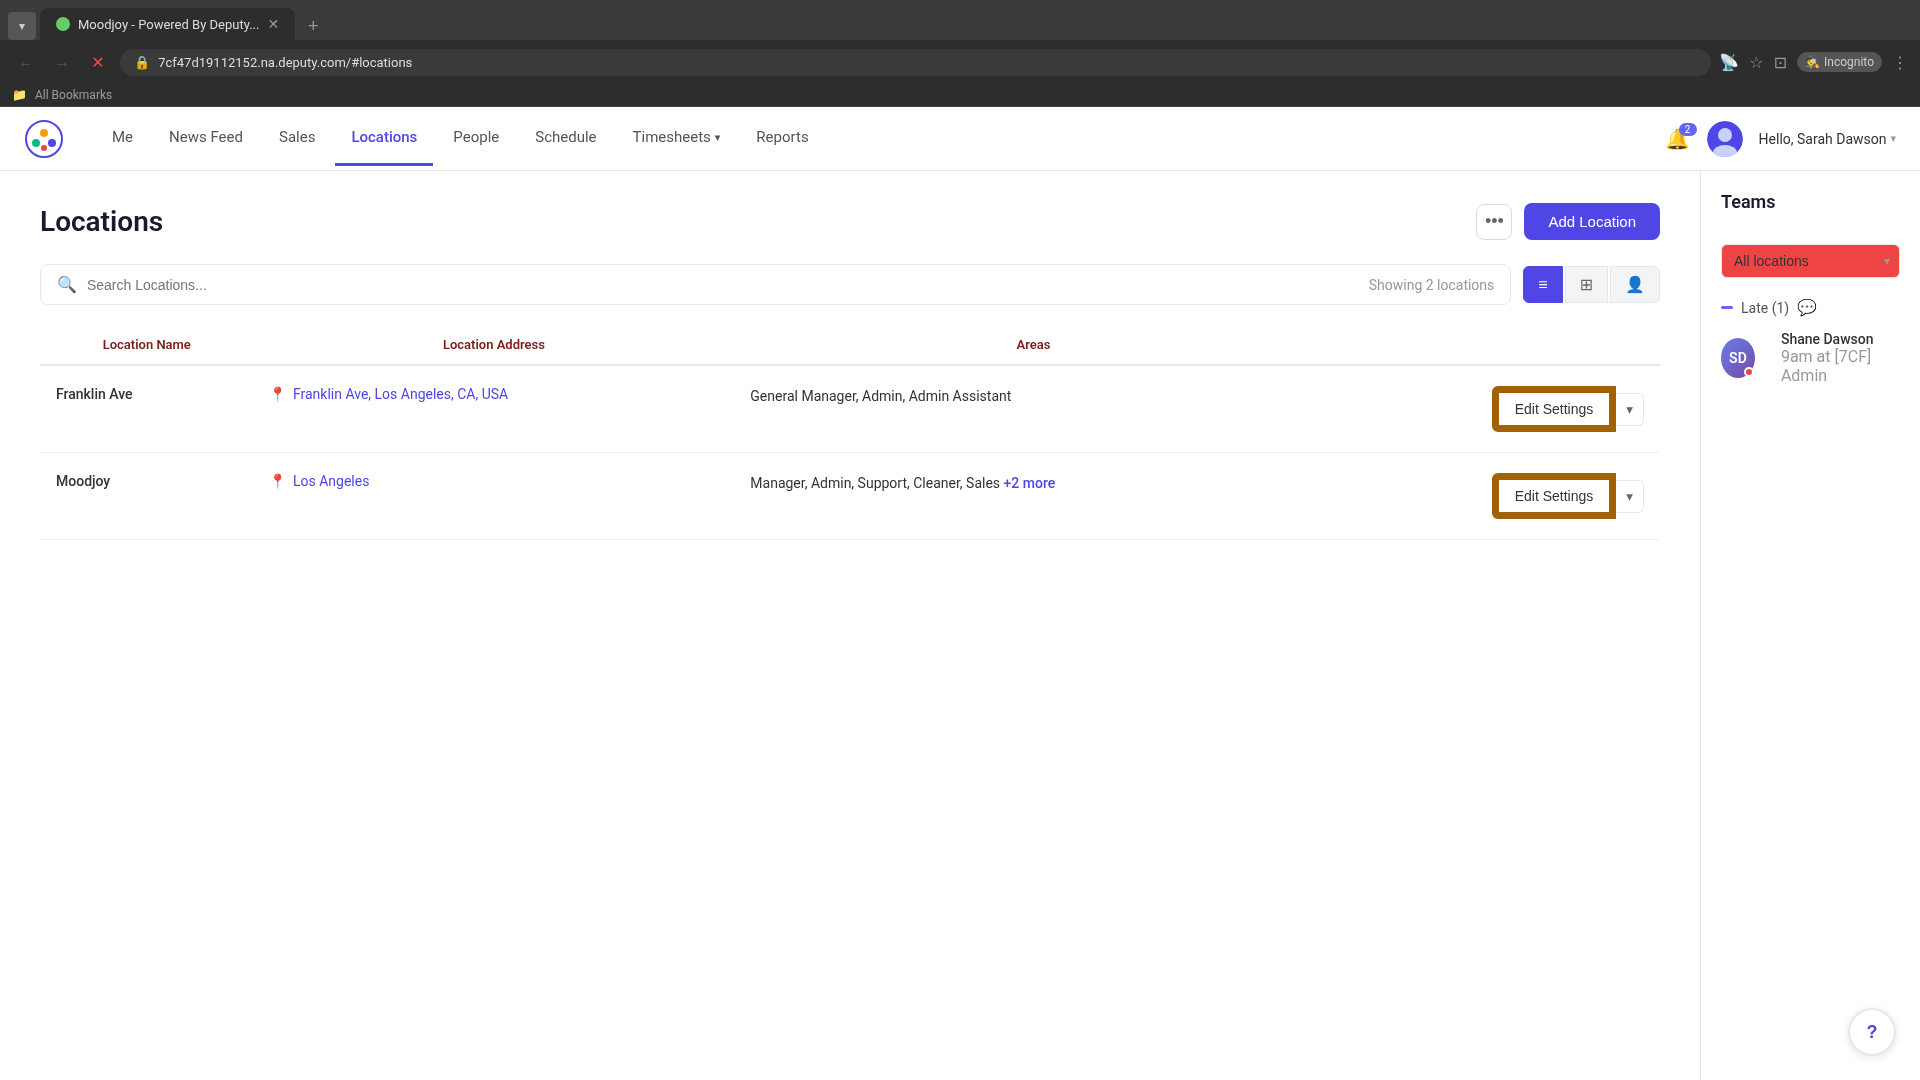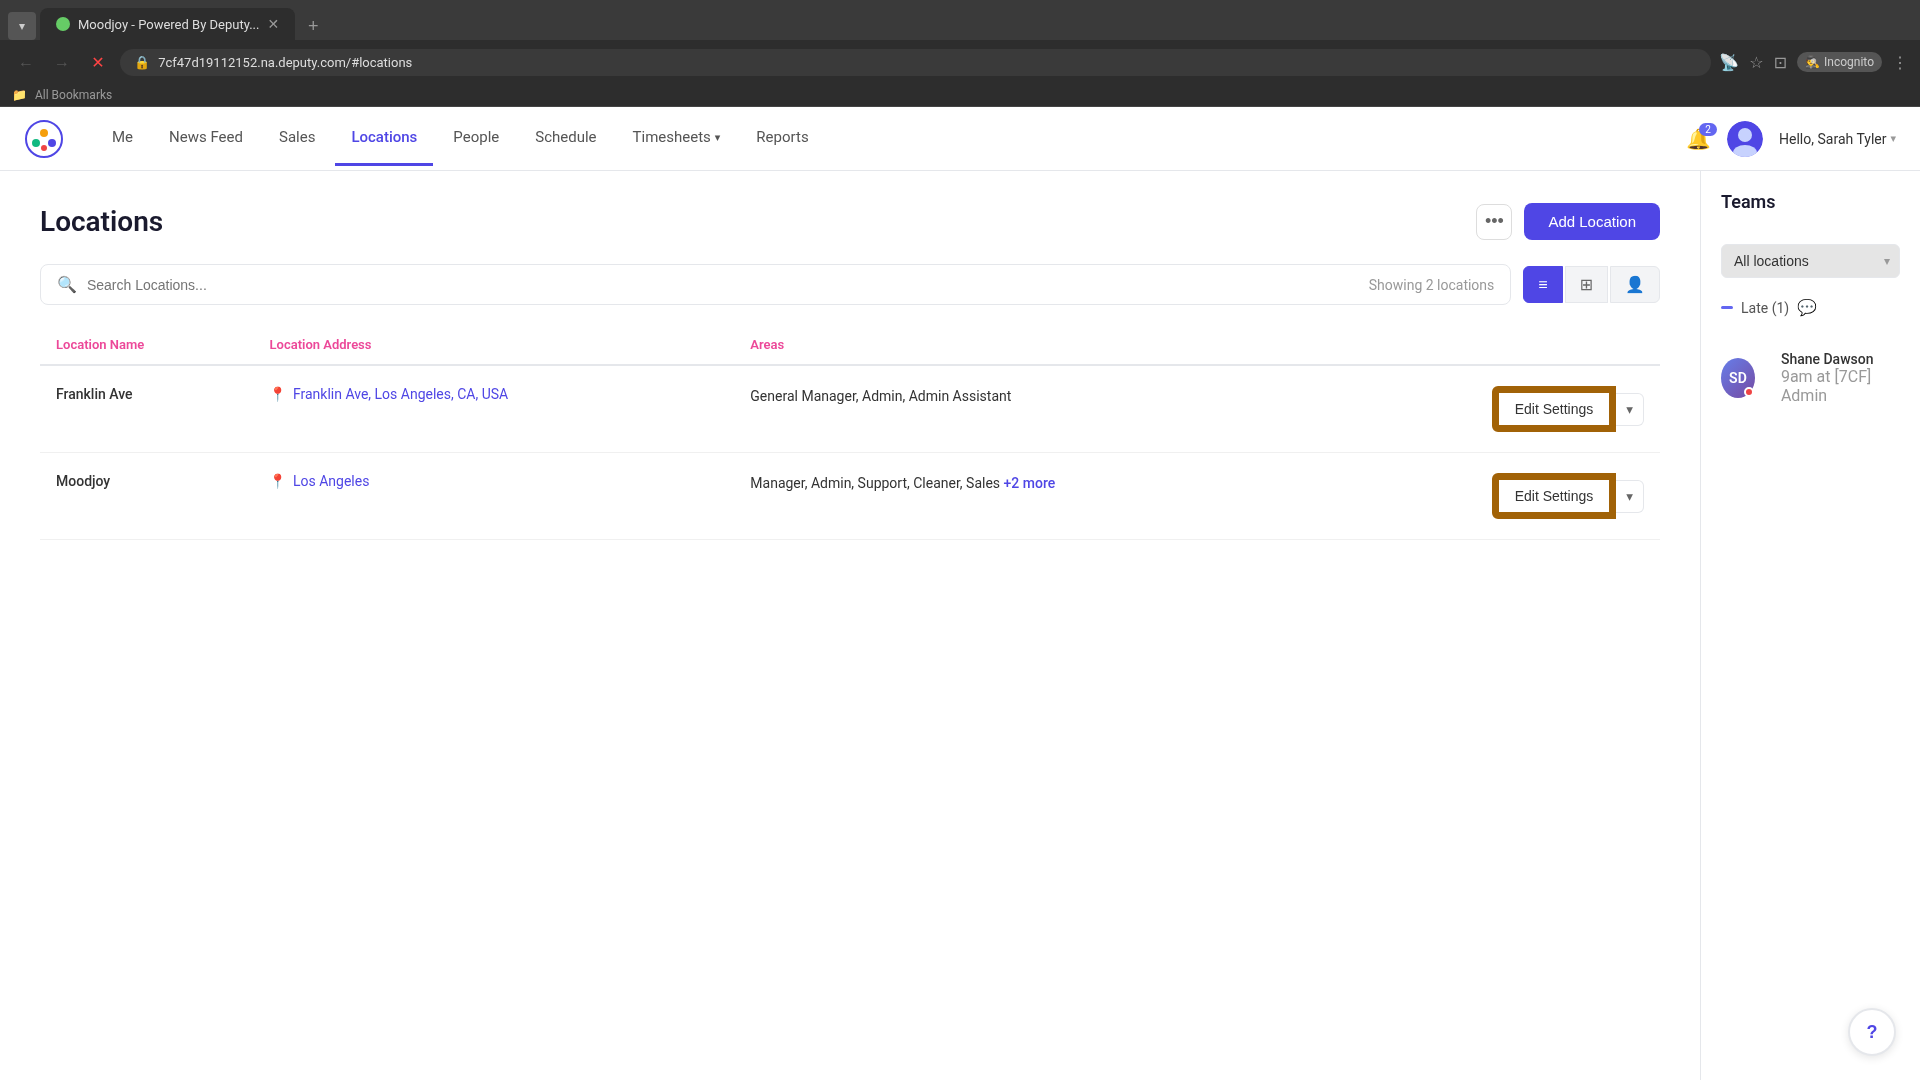--- a/index.html
+++ b/index.html
@@ -68,50 +68,50 @@
     .search-icon { color: #999; font-size: 16px; }
     .showing-text { color: #999; font-size: 14px; white-space: nowrap; }
     .view-toggles { display: flex; gap: 2px; }
     .view-toggle { background: #f3f4f6; border: 1px solid #e5e7eb; padding: 8px 14px; cursor: pointer; color: #666; font-size: 16px; }
     .view-toggle:first-child { border-radius: 6px 0 0 6px; }
     .view-toggle:last-child { border-radius: 0 6px 6px 0; }
     .view-toggle.active { background: #4f46e5; color: #fff; border-color: #4f46e5; }
 
     
     .locations-table { width: 100%; border-collapse: collapse; }
-    .locations-table th { text-align: left; padding: 12px 16px; font-size: 13px; font-weight: 600; color: #ec4899; border-bottom: 2px solid #e5e7eb; }
+    .locations-table th { text-align: center; padding: 12px 16px; font-size: 13px; font-weight: 600; color: #7f1d1d; border-bottom: 2px solid #e5e7eb; }
     .locations-table td { padding: 20px 16px; font-size: 14px; color: #333; border-bottom: 1px solid #f0f0f0; vertical-align: top; }
     .location-name { font-weight: 500; color: #333; }
     .location-address { display: flex; align-items: center; gap: 6px; color: #4f46e5; cursor: pointer; }
     .location-address .pin { color: #4f46e5; font-size: 14px; }
     .areas-text { color: #333; font-size: 14px; line-height: 1.5; }
     .more-areas { color: #4f46e5; cursor: pointer; font-weight: 500; }
     .edit-settings-btn { background: #fff; border: 7px solid #a16207; border-radius: 6px 0 0 6px; padding: 8px 16px; font-size: 14px; cursor: pointer; color: #333; }
     .edit-settings-arrow { background: #fff; border: 1px solid #e5e7eb; border-left: none; border-radius: 0 6px 6px 0; padding: 8px 10px; cursor: pointer; color: #666; }
     .actions-cell { display: flex; align-items: center; justify-content: flex-end; }
 
     
     .right-sidebar { width: 220px; background: #fff; border-left: 1px solid #e5e7eb; padding: 20px; overflow-y: auto; }
     .sidebar-title { font-size: 18px; font-weight: 600; color: #1a1a2e; margin-bottom: 32px; }
-    .late-section { display: flex; align-items: center; gap: 8px; margin-bottom: 24px; }
+    .late-section { display: flex; align-items: center; gap: 8px; margin-bottom: 4px; }
     .late-indicator { width: 12px; height: 3px; background: #6366f1; border-radius: 2px; }
     .late-label { font-size: 14px; color: #555; }
     .late-chat { color: #999; cursor: pointer; }
     .employee-card { display: flex; align-items: center; gap: 26px; padding: 10px 0; }
     .employee-avatar { width: 40px; height: 40px; border-radius: 50%; background: linear-gradient(135deg, #667eea 0%, #764ba2 100%); display: flex; align-items: center; justify-content: center; color: #fff; font-weight: 600; font-size: 14px; position: relative; }
     .online-dot { position: absolute; bottom: 1px; right: 1px; width: 10px; height: 10px; background: #ef4444; border-radius: 50%; border: 2px solid #fff; }
     .employee-info .emp-name { font-size: 14px; font-weight: 500; color: #333; }
     .employee-info .emp-detail { font-size: 16px; color: #999; }
 
     
     .help-btn { position: fixed; bottom: 24px; right: 24px; background: #fff; border: 2px solid #e5e7eb; border-radius: 50%; width: 48px; height: 48px; display: flex; align-items: center; justify-content: center; cursor: pointer; box-shadow: 0 2px 8px rgba(0,0,0,0.1); font-size: 18px; color: #4f46e5; font-weight: 600; z-index: 100; }
 
     
     .select-wrapper { position: relative; width: 100%; }
-    .select-wrapper select { width: 100%; appearance: none; background: #e5e5e5; border: 1px solid #e5e7eb; border-radius: 6px; padding: 8px 32px 8px 12px; font-size: 14px; color: #333; cursor: pointer; }
+    .select-wrapper select { width: 100%; appearance: none; background: #ef4444; border: 1px solid #e5e7eb; border-radius: 6px; padding: 8px 32px 8px 12px; font-size: 14px; color: #333; cursor: pointer; }
     .select-arrow { position: absolute; right: 10px; top: 50%; transform: translateY(-50%); color: #999; pointer-events: none; font-size: 12px; }
 
     
     ::-webkit-scrollbar { width: 6px; }
     ::-webkit-scrollbar-track { background: #f1f1f1; }
     ::-webkit-scrollbar-thumb { background: #ccc; border-radius: 3px; }
   </style>
 </head>
 <body>
 
@@ -201,21 +201,21 @@
           <span class="notification-badge">2</span>
         </div>
         <div class="user-avatar">
           <svg viewBox="0 0 36 36" width="36" height="36">
             <circle cx="18" cy="18" r="18" fill="#4f46e5"></circle>
             <circle cx="18" cy="14" r="7" fill="#c7d2fe"></circle>
             <ellipse cx="18" cy="32" rx="12" ry="8" fill="#c7d2fe"></ellipse>
           </svg>
         </div>
         <div class="user-info">
-          <span>Hello, Sarah Tyler</span>
+          <span>Hello, Sarah Dawson</span>
           <span class="user-dropdown-arrow">▾</span>
         </div>
       </div>
     </nav>
 
     <div class="content-area">
 
       <div class="main-content">
 
         <div class="page-header">

